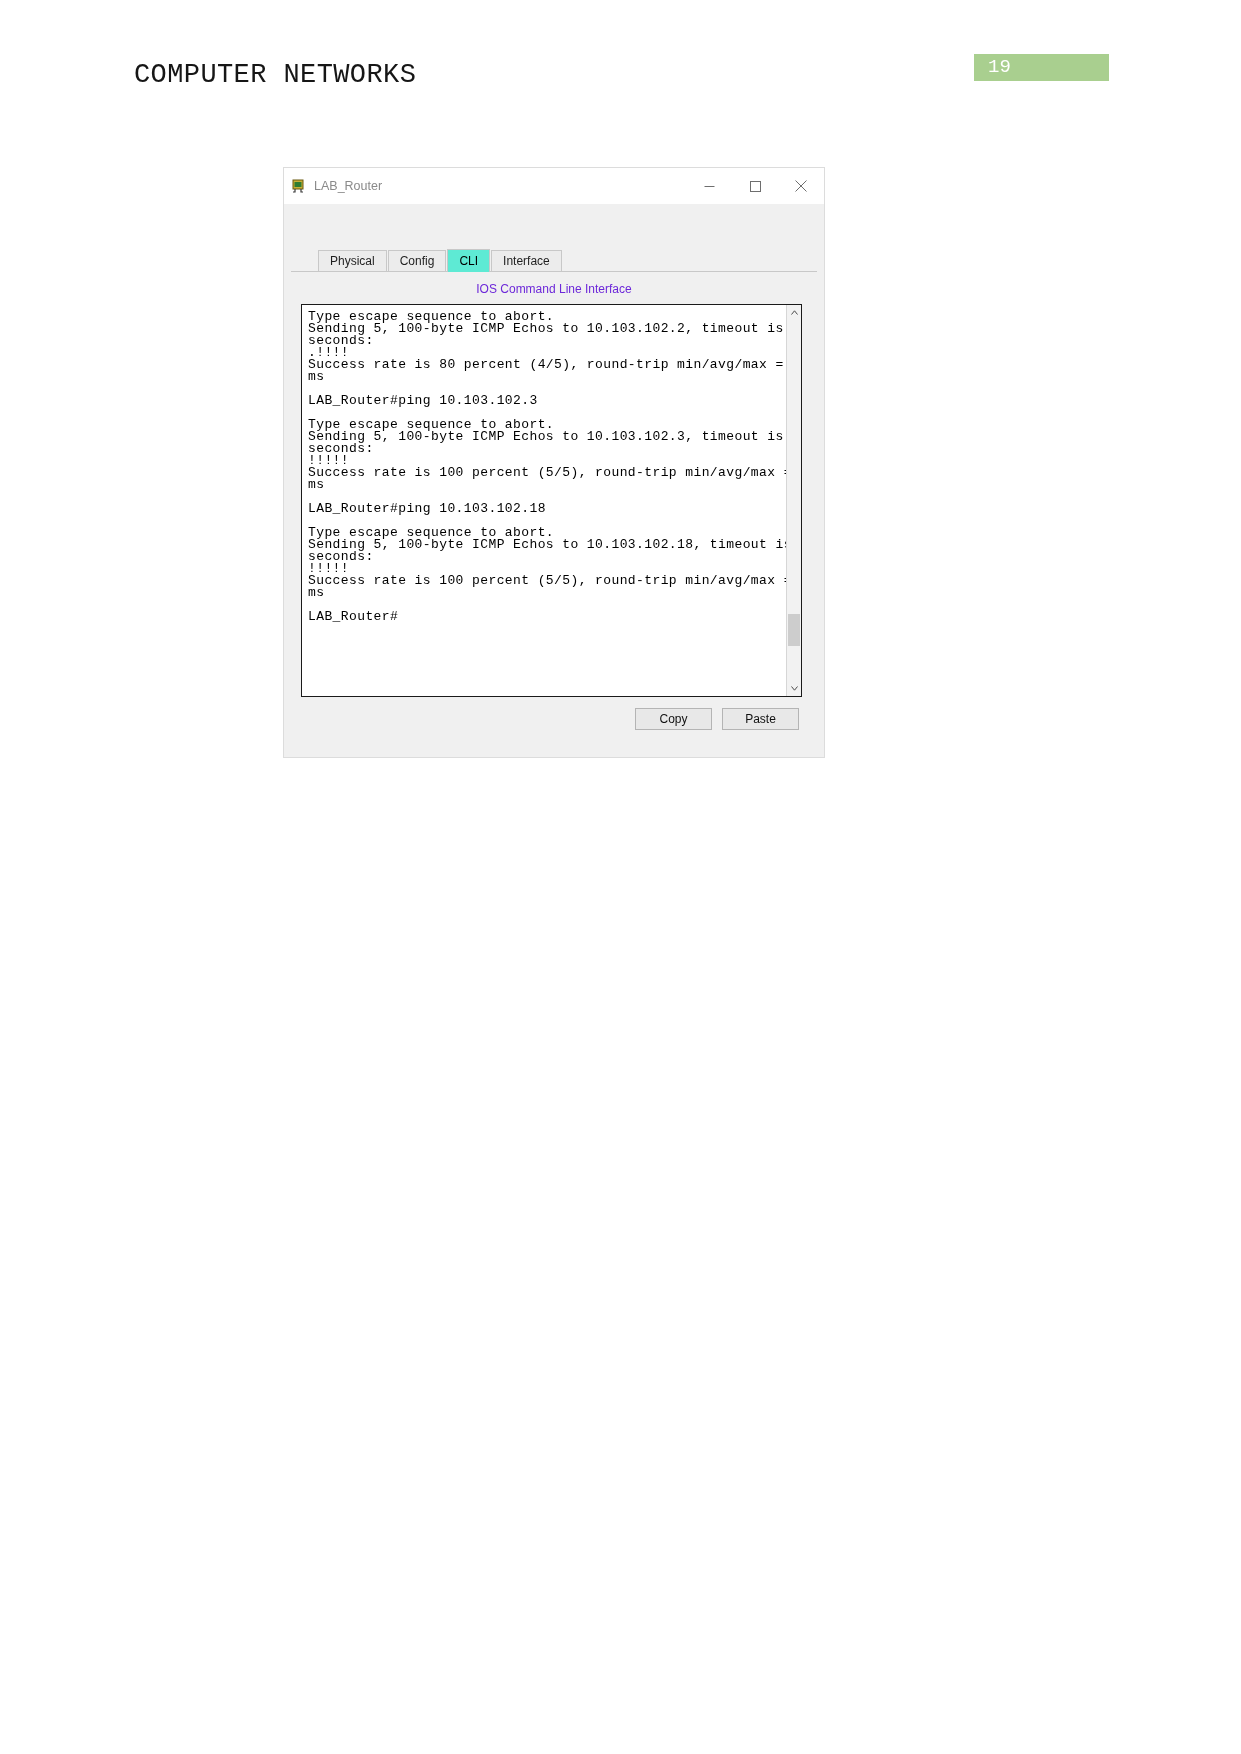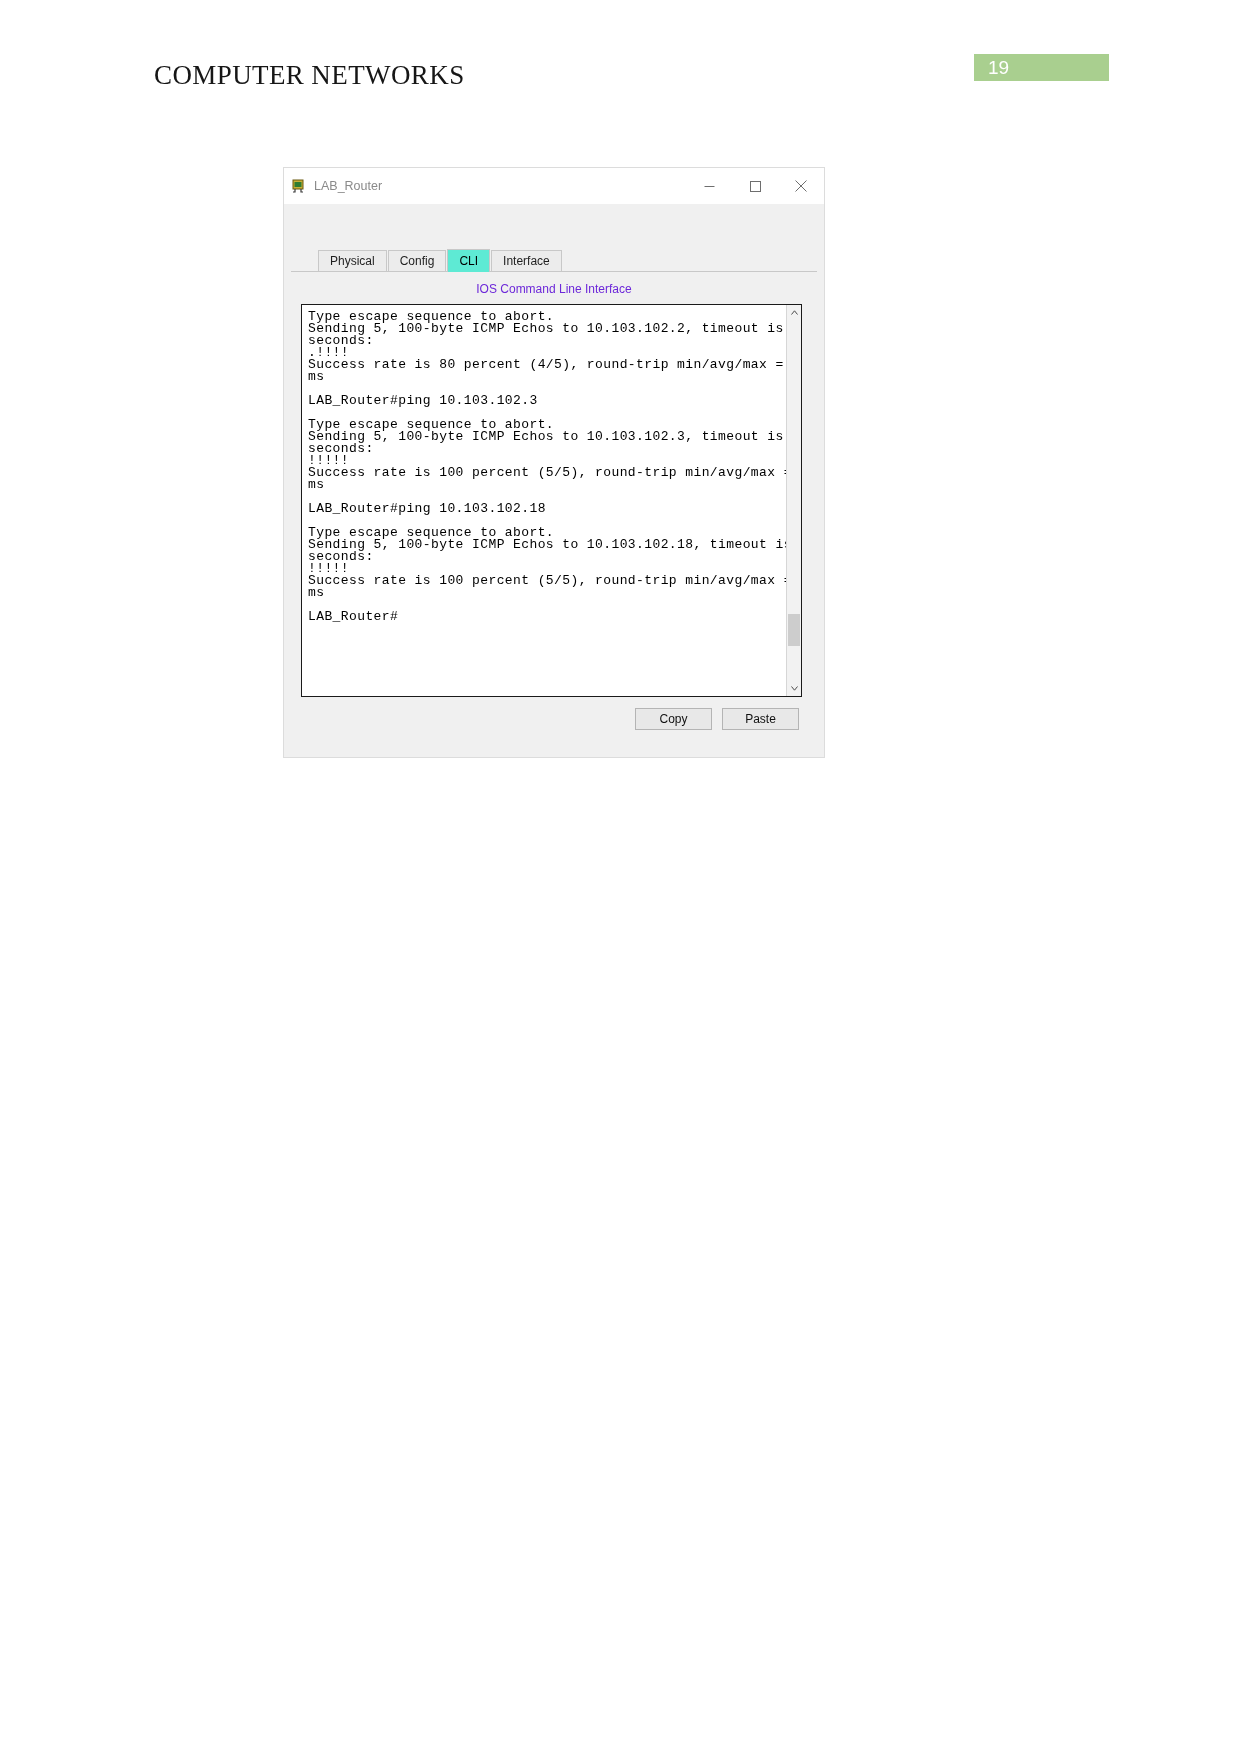--- a/index.html
+++ b/index.html
@@ -13,36 +13,35 @@
     position: relative;
     font-family: "Liberation Sans", sans-serif;
     overflow: hidden;
   }
 
   
   .doc-header {
     position: absolute;
     top: 60px;
     left: 134px;
-    font-family: Liberation Serif, serif;
+    font-family: Liberation Mono, monospace;
     font-size: 27px;
     letter-spacing: 0.4px;
     color: #161616;
     white-space: nowrap;
-    margin-left: 20px;
   }
   .page-badge {
     position: absolute;
     top: 54px;
     left: 974px;
     width: 135px;
     height: 27px;
     background: #a9cf8f;
     color: #ffffff;
-    font-family: Liberation Sans, sans-serif;
+    font-family: Liberation Mono, monospace;
     font-size: 19px;
     line-height: 27px;
     padding-left: 14px;
     box-sizing: border-box;
   }
 
   
   .pt-window {
     position: absolute;
     left: 283px;

